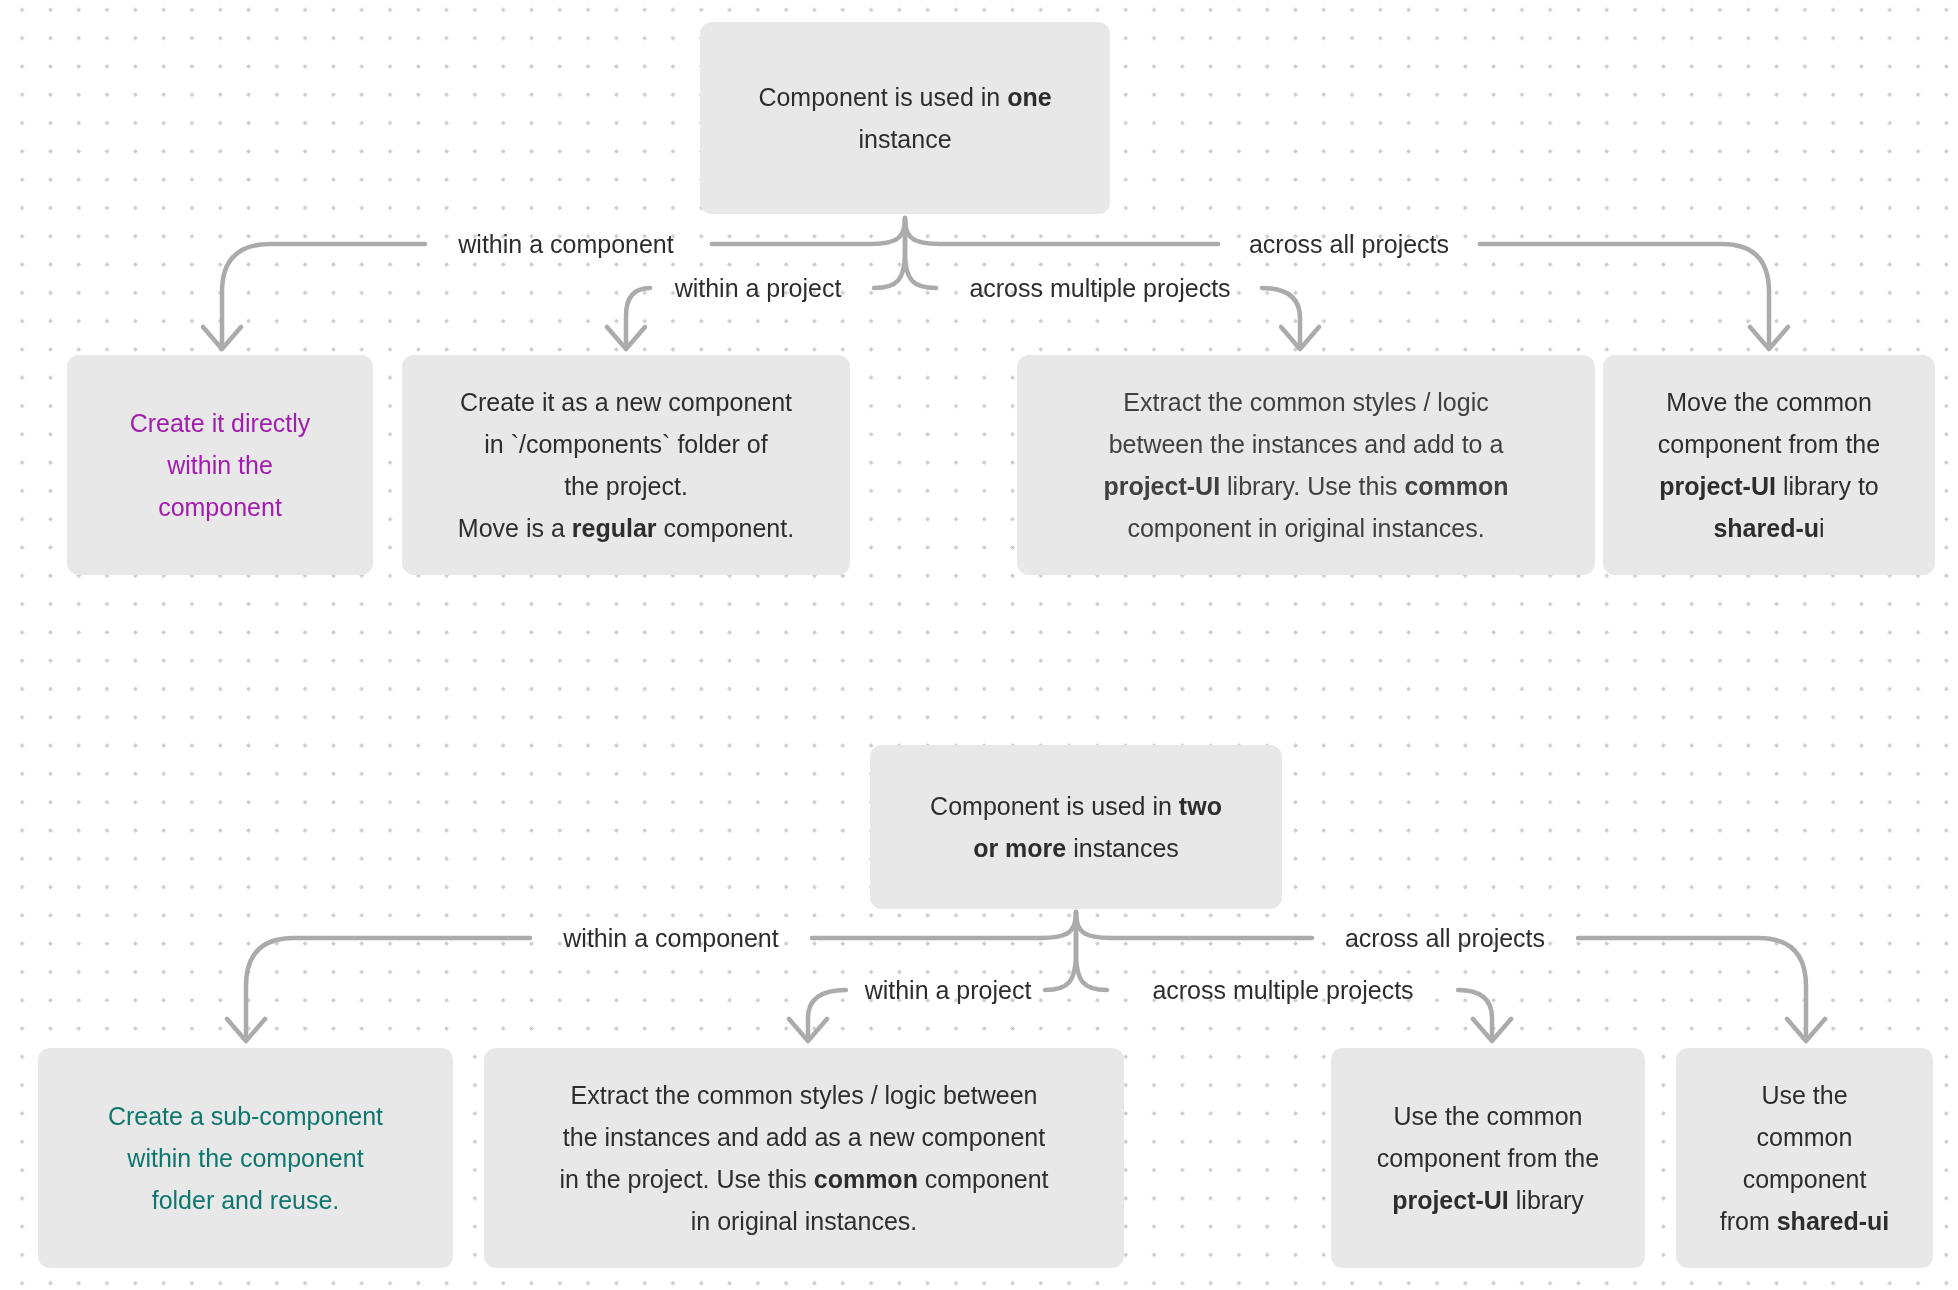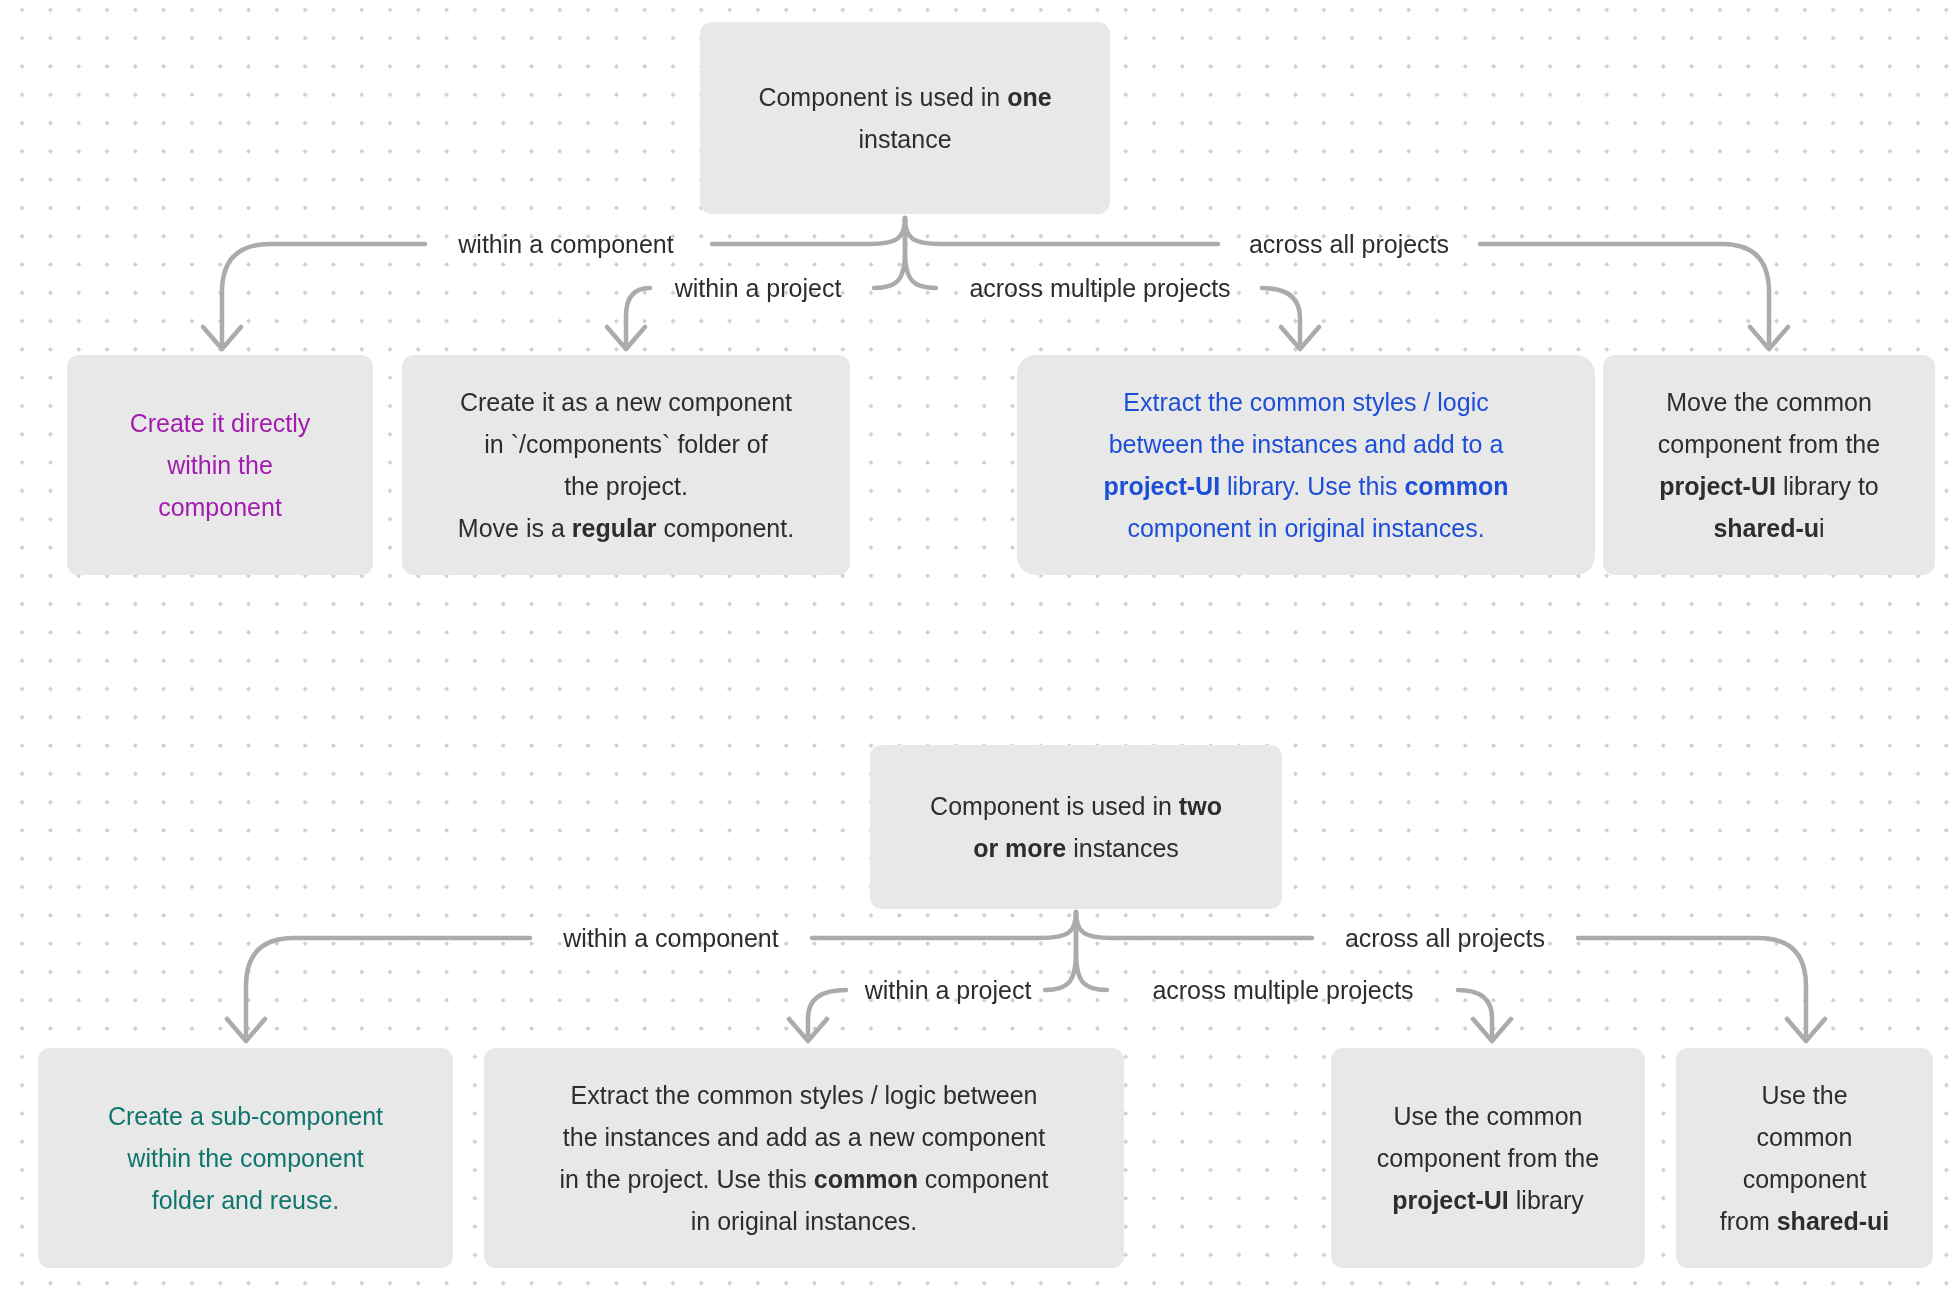--- a/index.html
+++ b/index.html
@@ -73,21 +73,21 @@
         <div class="ln"><span>Create it directly</span></div>
         <div class="ln"><span>within the</span></div>
         <div class="ln"><span>component</span></div>
       </div>
       <div class="node" style="left: 402px; top: 355px; width: 448px; height: 220px; background: rgb(232, 232, 232); color: rgb(45, 45, 45);">
         <div class="ln"><span>Create it as a new component</span></div>
         <div class="ln"><span>in `/components` folder of</span></div>
         <div class="ln"><span>the project.</span></div>
         <div class="ln"><span>Move is a </span><span class="b">regular</span><span> component.</span></div>
       </div>
-      <div class="node" style="left: 1017px; top: 355px; width: 578px; height: 220px; background: rgb(232, 232, 232); color: #1d4ed8; border-radius: 19px;">
+      <div class="node" style="left: 1017px; top: 355px; width: 578px; height: 220px; background: rgb(232, 232, 232); color: #404040;">
         <div class="ln"><span>Extract the common styles / logic</span></div>
         <div class="ln"><span>between the instances and add to a</span></div>
         <div class="ln"><span class="b">project-UI</span><span> library. Use this </span><span class="b">common</span></div>
         <div class="ln"><span>component in original instances.</span></div>
       </div>
       <div class="node" style="left: 1603px; top: 355px; width: 332px; height: 220px; background: rgb(232, 232, 232); color: rgb(45, 45, 45); align-items: center;">
         <div class="ln"><span>Move the common</span></div>
         <div class="ln"><span>component from the</span></div>
         <div class="ln"><span class="b">project-UI</span><span> library to</span></div>
         <div class="ln"><span class="b">shared-u</span><span>i</span></div>

